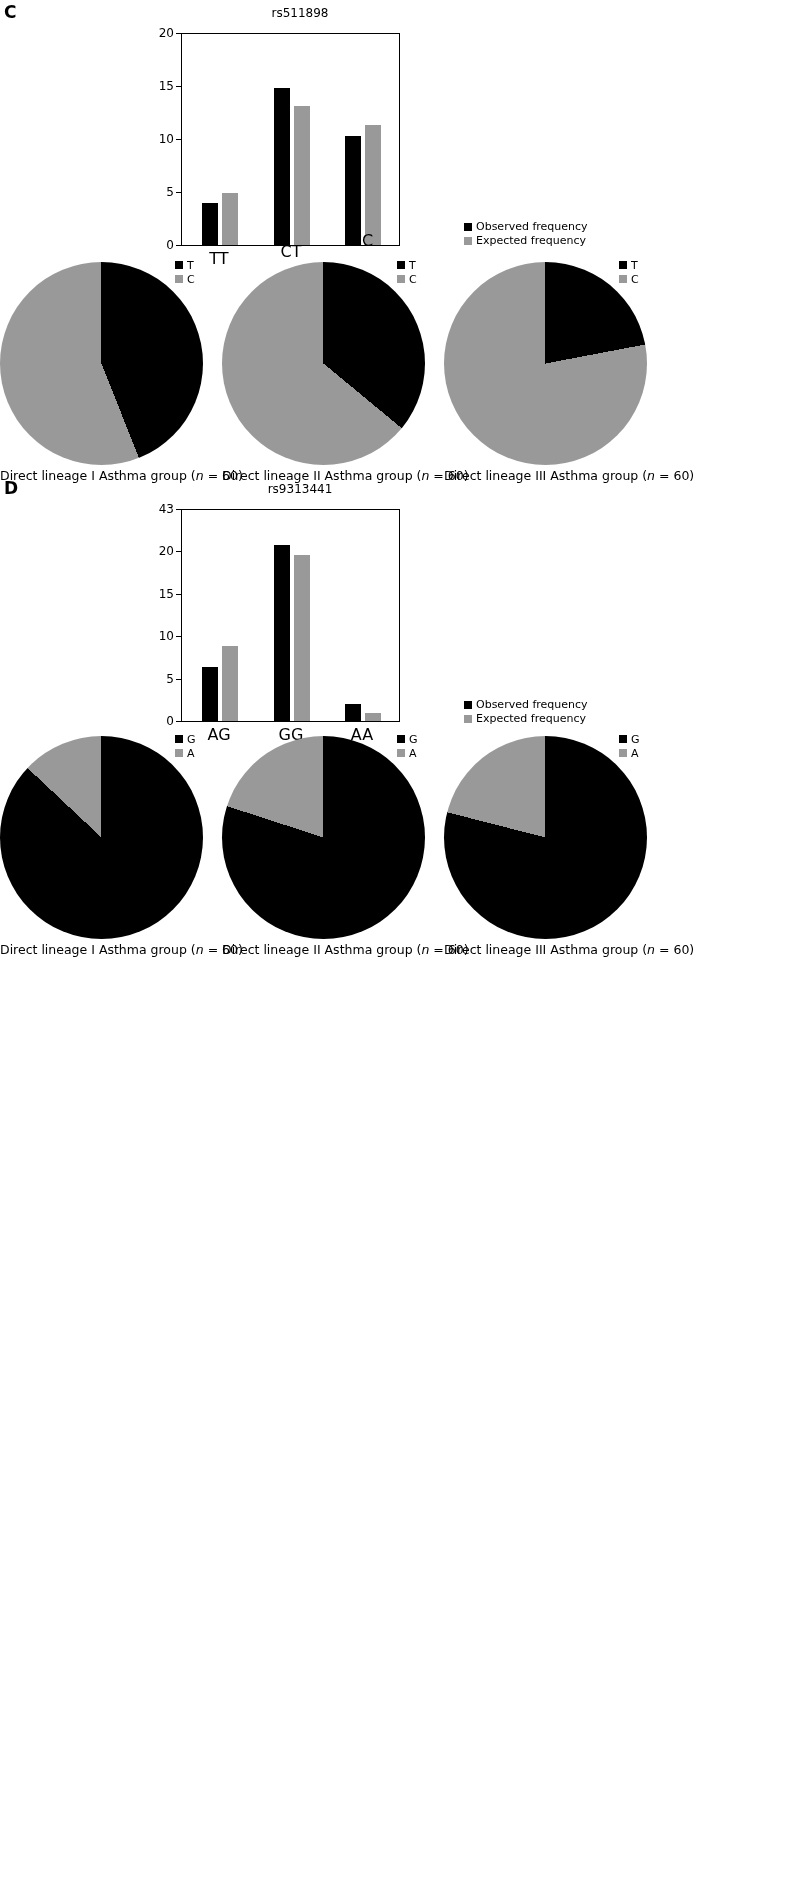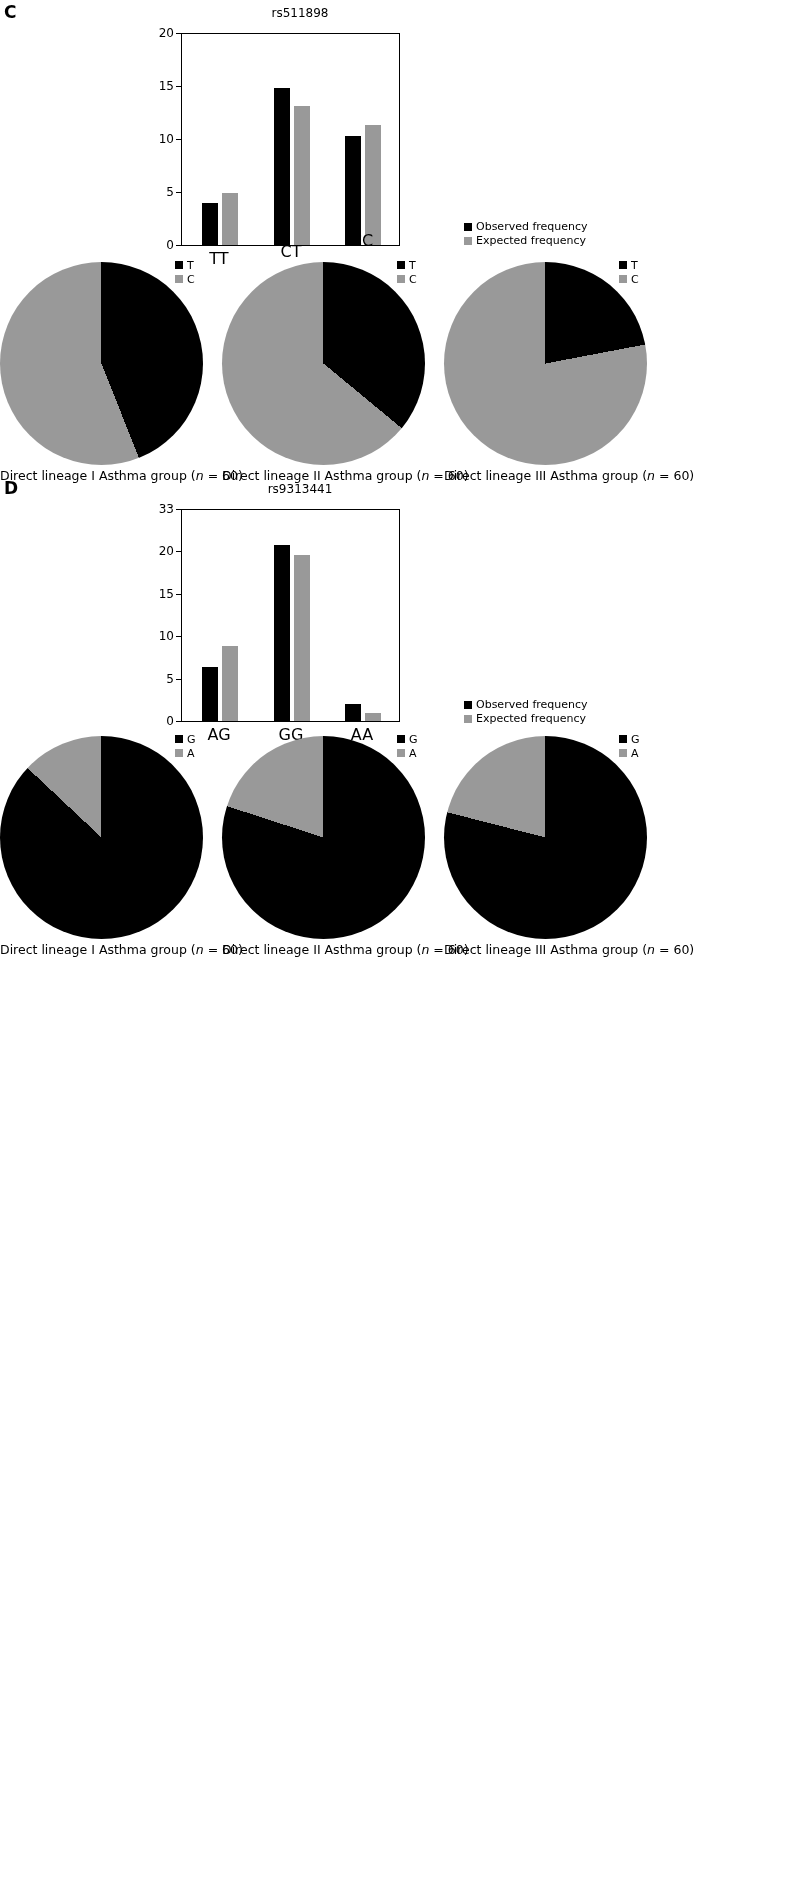--- a/index.html
+++ b/index.html
@@ -209,21 +209,21 @@
 
 </div>
 
 <div class="panel" style="top:478px; height:500px;">
 
   <div class="panel-letter" style="left:4px; top:0px;">D</div>
 
   <div class="bar-chart-wrap" style="left:150px; top:4px; width:300px; height:260px;">
     <div class="bar-title">rs9313441</div>
 
-    <div class="ytick" style="left:-6px; top:27px;">33</div>
+    <div class="ytick" style="left:-6px; top:27px;">43</div>
     <div class="ytick" style="left:-6px; top:69px;">20</div>
     <div class="ytick" style="left:-6px; top:112px;">15</div>
     <div class="ytick" style="left:-6px; top:154px;">10</div>
     <div class="ytick" style="left:-6px; top:197px;">5</div>
     <div class="ytick" style="left:-6px; top:239px;">0</div>
 
     <div class="ytick-mark" style="left:26px; top:27px;"></div>
     <div class="ytick-mark" style="left:26px; top:69px;"></div>
     <div class="ytick-mark" style="left:26px; top:112px;"></div>
     <div class="ytick-mark" style="left:26px; top:154px;"></div>

